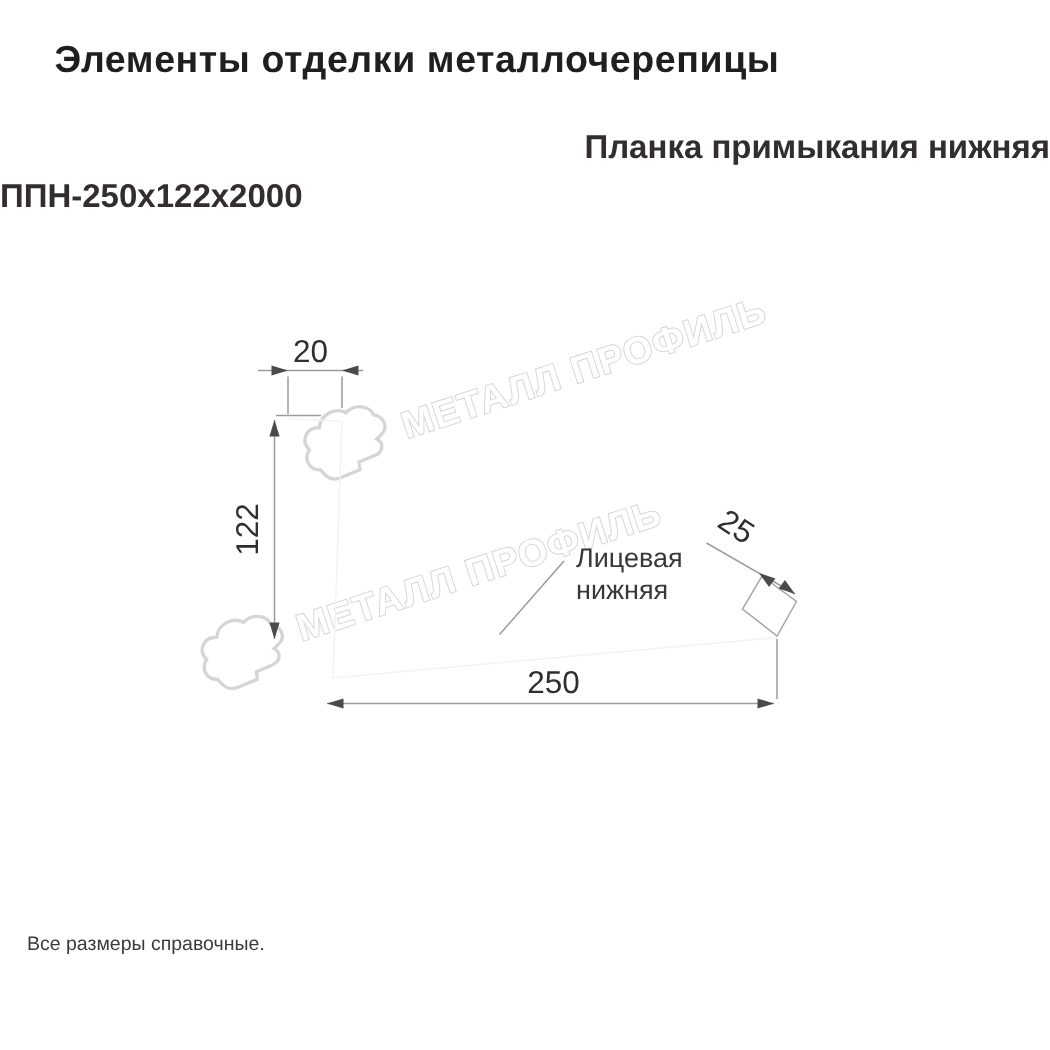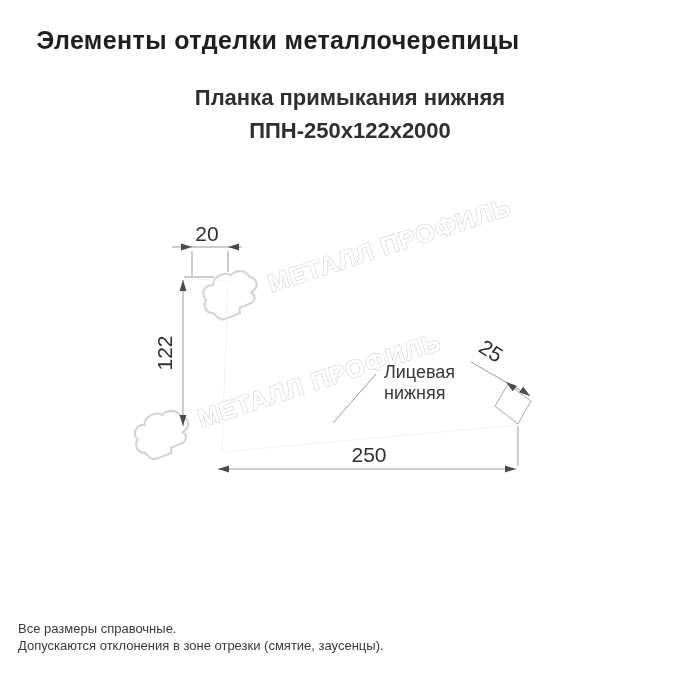--- a/index.html
+++ b/index.html
@@ -5,25 +5,25 @@
   html,body{margin:0;padding:0;background:#fff;}
   .page{
     position:relative;width:700px;height:700px;background:#ffffff;
     font-family:"Liberation Sans",sans-serif;overflow:hidden;
   }
   .page-title{
     position:absolute;top:26px;left:0;width:556px;text-align:center;
     font-size:25px;font-weight:bold;color:#1f1f1f;letter-spacing:.4px;
   }
   .product-name{
-    position:absolute;top:85px;left:0;width:700px;text-align:center;
+    position:absolute;top:85px;left:0;width:700px;text-align:right;
     font-size:22px;font-weight:bold;color:#332e2e;
   }
   .product-code{
-    position:absolute;top:118px;left:0;width:700px;text-align:center;
+    position:absolute;top:118px;left:0;width:700px;
     font-size:22px;font-weight:bold;color:#332e2e;
   }
   .drawing-svg{position:absolute;left:0;top:0;}
   .face-label{
     position:absolute;left:384px;top:336px;
     font-size:18px;line-height:1.14;color:#383838;margin-top:26px;
   }
   .notes{
     position:absolute;left:18px;top:620px;
     font-size:13px;line-height:1.32;color:#3a3a3a;
@@ -96,16 +96,15 @@
     <line x1="376" y1="374" x2="333" y2="423" stroke="#9b9b9b" stroke-width="1"></line>
   </svg>
 
   <div class="face-label">
     <div>Лицевая</div>
     <div>нижняя</div>
   </div>
 
   <div class="notes">
     <div>Все размеры справочные.</div>
-    <div>Допускаются отклонения в зоне отрезки (смятие, заусенцы).</div>
   </div>
 
 </div>
 
 </body></html>

